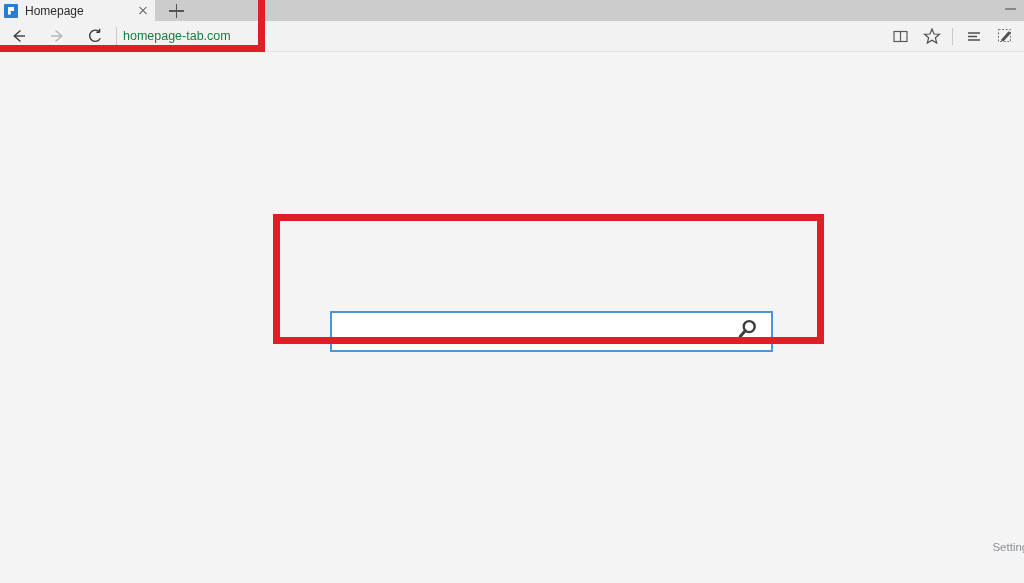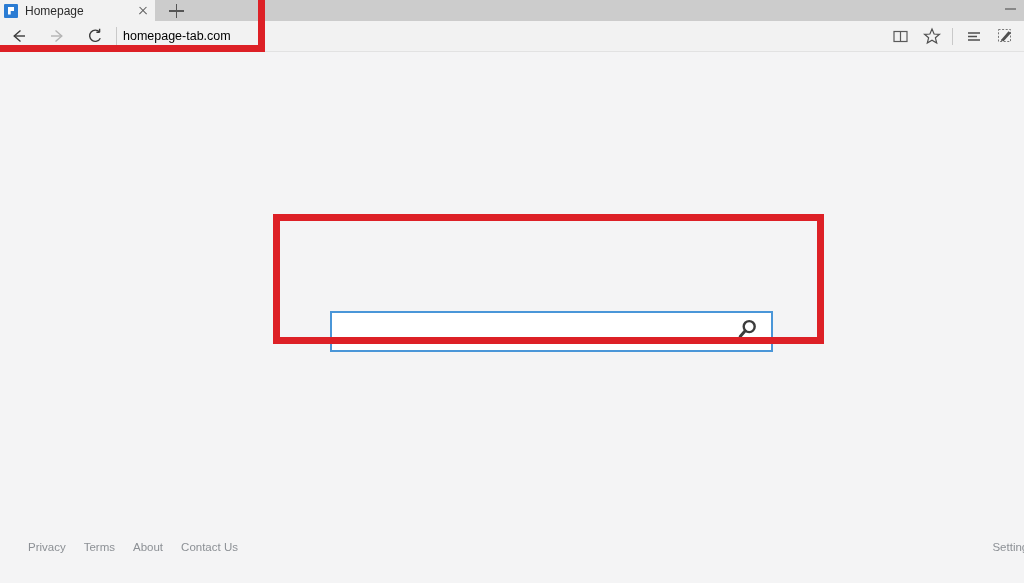--- a/index.html
+++ b/index.html
@@ -135,21 +135,21 @@
     margin: 0 6px 0 2px;
   }
   .urlbar {
     flex: 1 1 auto;
     height: 31px;
     display: flex;
     align-items: center;
   }
   .urltext {
     font-size: 12.5px;
-    color: #000000;
+    color: #15803d;
     white-space: nowrap;
   }
   .toolicons {
     display: flex;
     align-items: center;
     height: 31px;
     padding-right: 4px;
   }
   .toolicon {
     width: 31px; height: 31px;
@@ -346,24 +346,18 @@
           <span>
             <svg width="26" height="26" viewBox="0 0 26 26">
               <circle cx="15.2" cy="9.6" r="5.5" fill="none" stroke="#3c3c3c" stroke-width="2.4"></circle>
               <path d="M11.2 13.8 L6.2 19.4" stroke="#3c3c3c" stroke-width="3" stroke-linecap="round"></path>
             </svg>
           </span>
         </button>
       </div>
     </div>
 
-    <div class="footer">
-      <a>Privacy</a>
-      <a>Terms</a>
-      <a>About</a>
-      <a>Contact Us</a>
-    </div>
     <div class="footer-right">Settings</div>
   </div>
 
   <div class="annot annot-top"></div>
   <div class="annot annot-search"></div>
 </div>
 
 </body></html>

